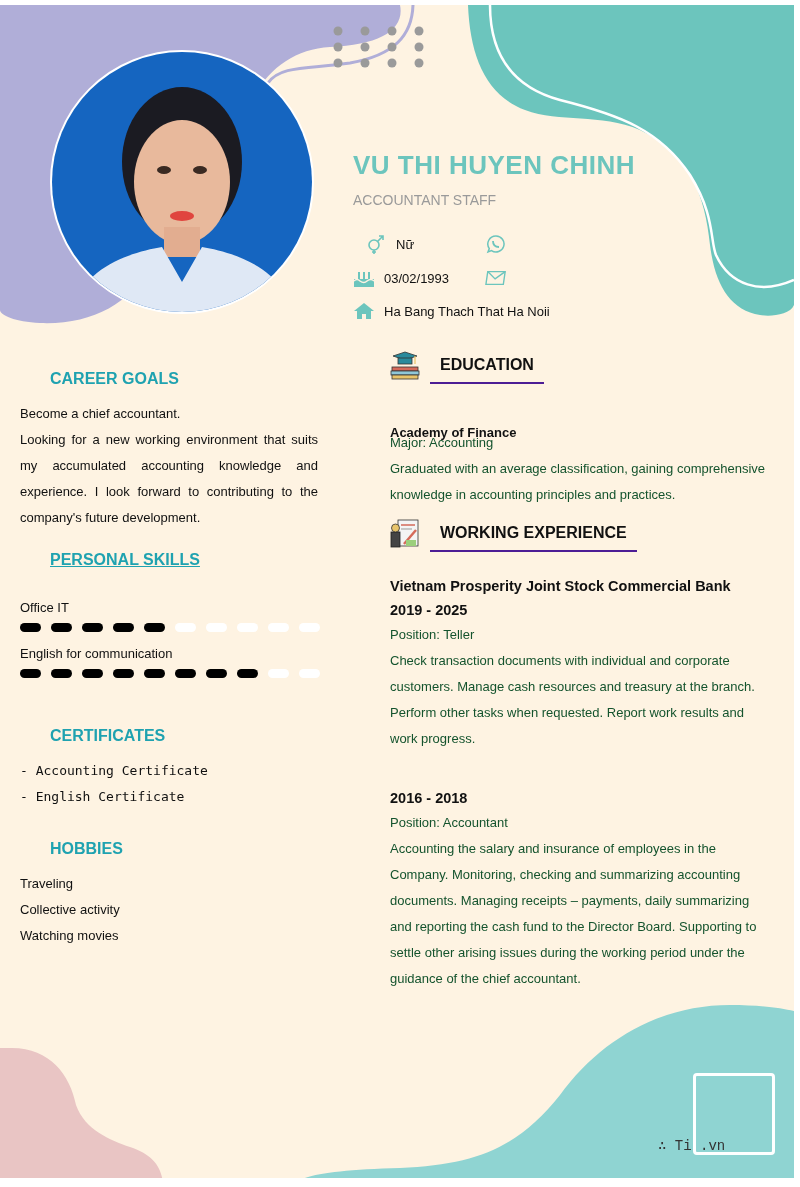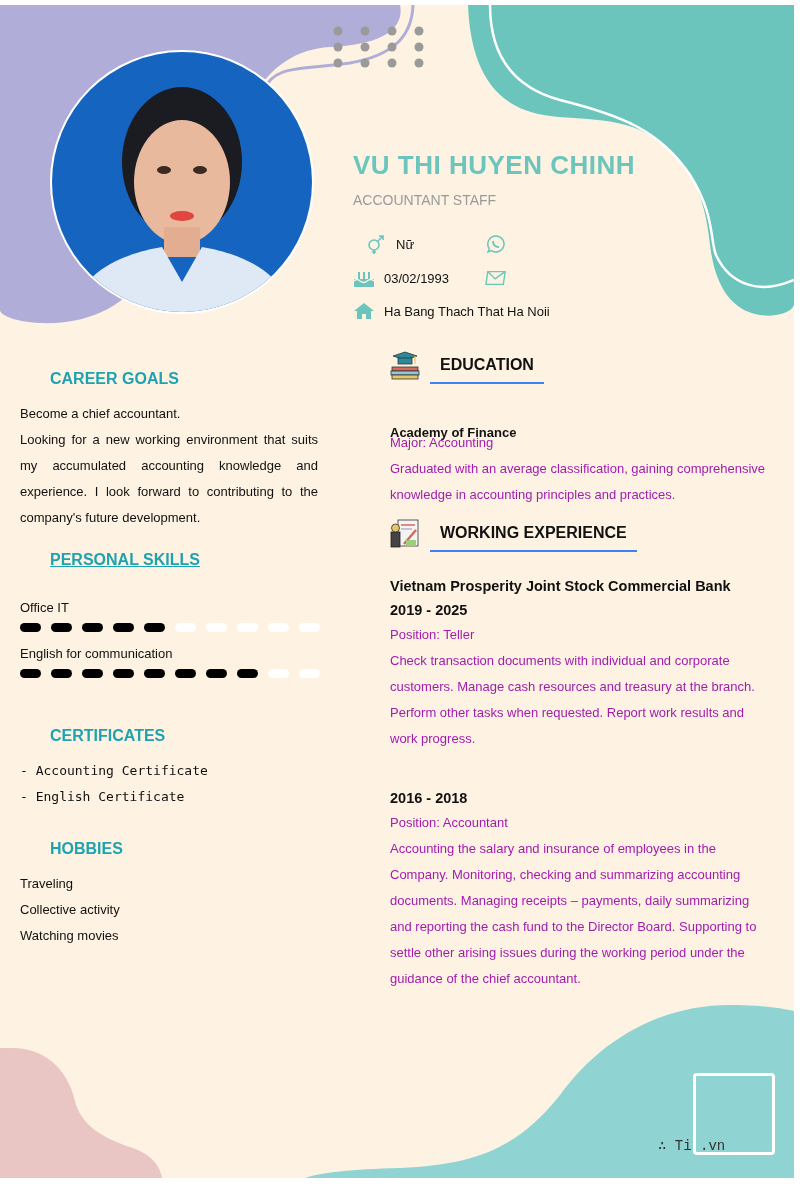--- a/index.html
+++ b/index.html
@@ -30,23 +30,23 @@
   .para { position: absolute; left: 20px; width: 298px; font-size: 13px; color: #111; line-height: 26px; }
   .para.justify { text-align: justify; }
   .skill-label { position: absolute; left: 20px; font-size: 13px; color: #111; }
   .dashes { position: absolute; left: 20px; display: flex; gap: 10px; }
   .dash { width: 21px; height: 9px; border-radius: 5px; background: #fff; }
   .dash.on { background: #000; }
   .mono { position: absolute; left: 20px; font-family: "DejaVu Sans Mono", monospace; font-size: 13px; color: #111; }
   .rhead { position: absolute; left: 390px; display: flex; align-items: flex-start; }
   .rhead .title {
     font-size: 16px; font-weight: bold; color: #111; padding: 8px 10px 8px 10px;
-    border-bottom: 2px solid #3b82f6; margin-left: 10px; margin-top: -2px;
-  }
-  .rtext { position: absolute; left: 390px; width: 380px; font-size: 13px; color: #a21caf; line-height: 26px; }
+    border-bottom: 2px solid #4c1d95; margin-left: 10px; margin-top: -2px;
+  }
+  .rtext { position: absolute; left: 390px; width: 380px; font-size: 13px; color: #14532d; line-height: 26px; }
   .rbold { position: absolute; left: 390px; font-size: 14.5px; font-weight: bold; color: #111; }
   .watermark {
     position: absolute; left: 658px; top: 1137px; font-family: "Liberation Mono", monospace; font-size: 14px; color: #333;
   }
   .wm-box {
     position: absolute; left: 693px; top: 1073px; width: 76px; height: 76px;
     border: 3px solid #fff; border-radius: 4px;
   }
 </style>
 </head>

